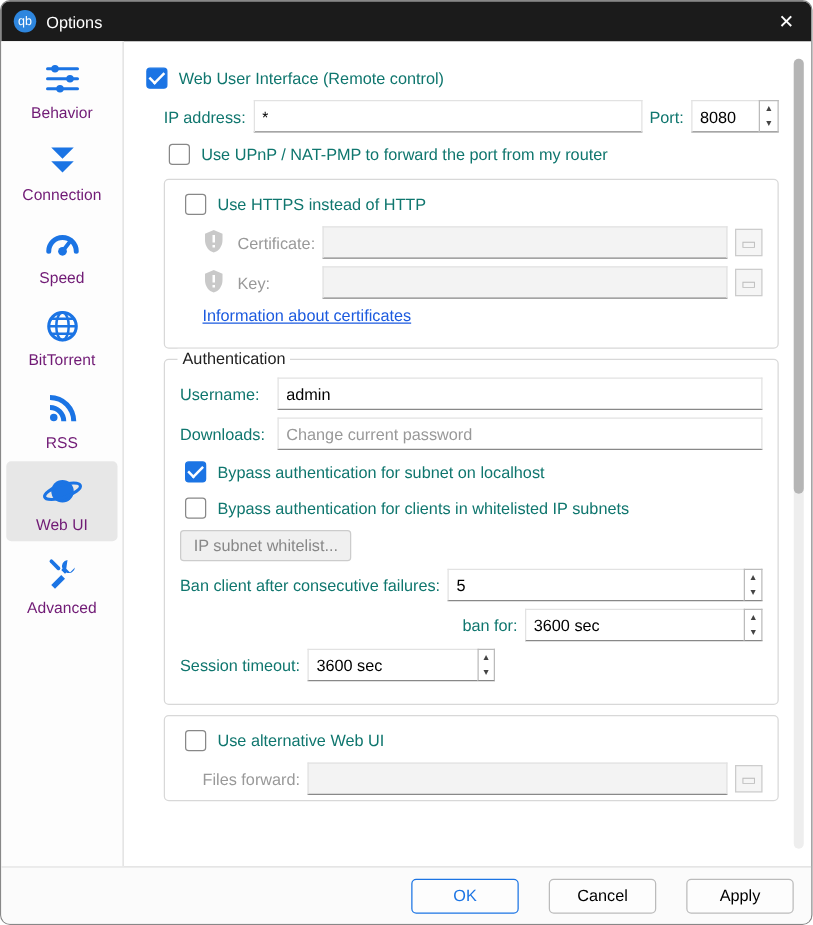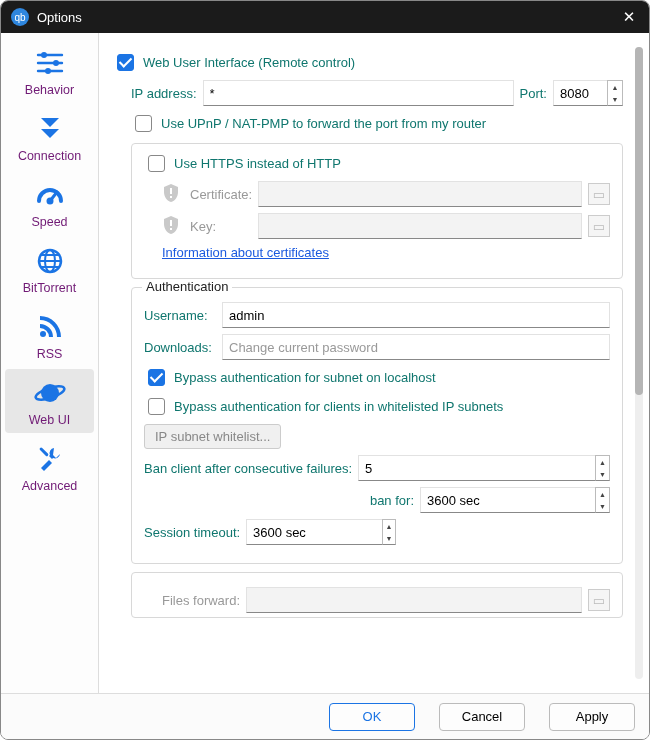--- a/index.html
+++ b/index.html
@@ -250,20 +250,24 @@
             <input class="text-input" style="width: 100%;" value="3600 sec">
             <div class="btns">
                 <span>▲</span>
                 <span>▼</span>
               </div>
           </div>
         </div>
       </div>
 
       <div class="group" style="margin-left:18px; padding-bottom:4px">
+        <div class="row" style="margin-top:0">
+          <input type="checkbox" style="">
+          <label>Use alternative Web UI</label>
+        </div>
         <div class="row indent" style="margin-bottom:0">
           <label class="disabled-text">Files forward:</label>
           <input class="text-input" disabled="" style="flex: 1 1 0%;">
           <div class="browse-btn">
             <span>▭</span>
           </div>
         </div>
       </div>
 
     </div>

